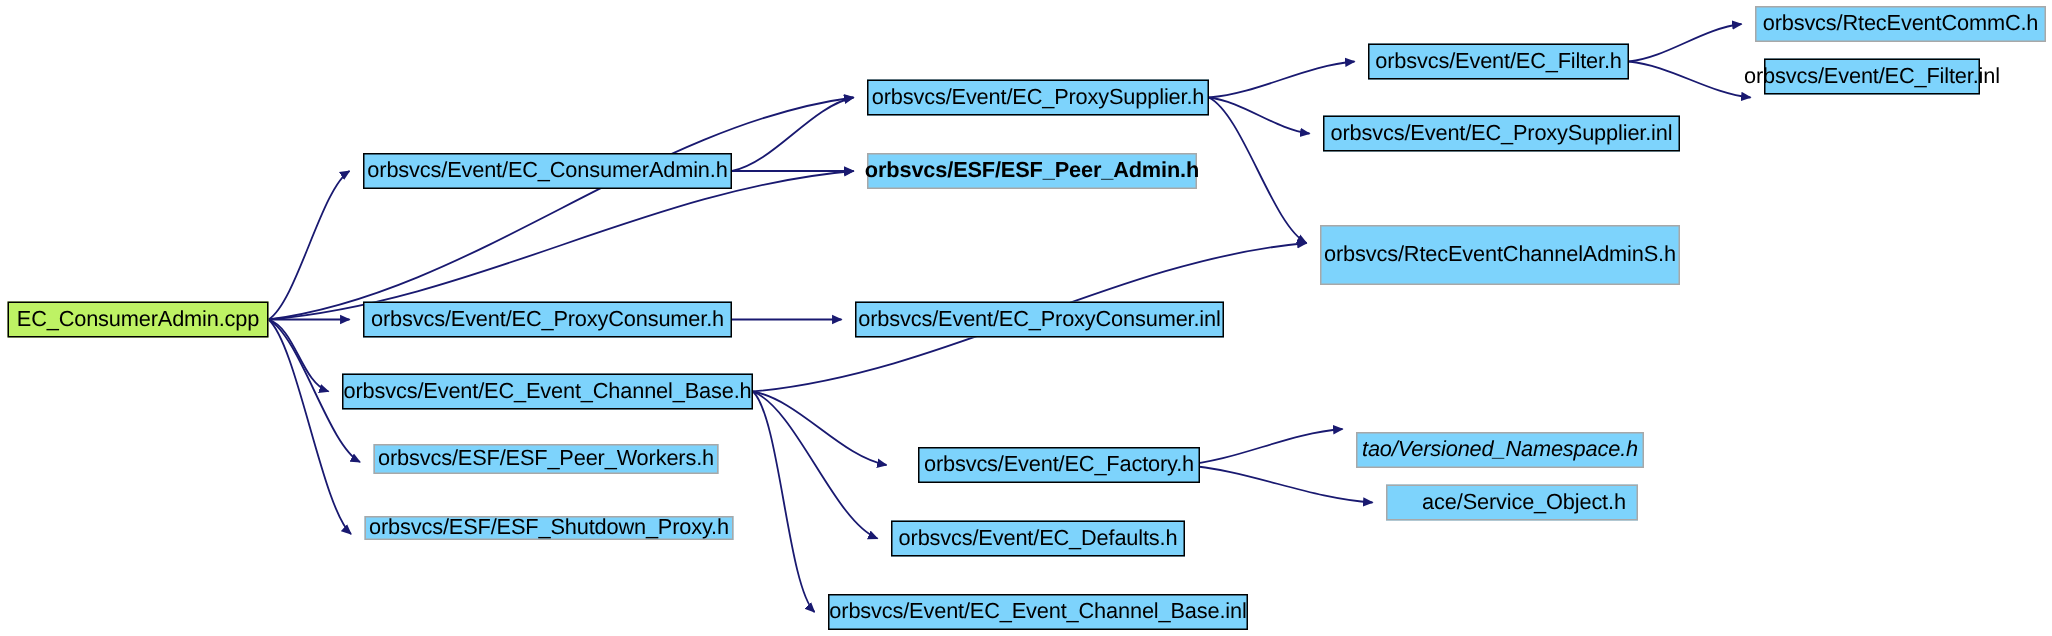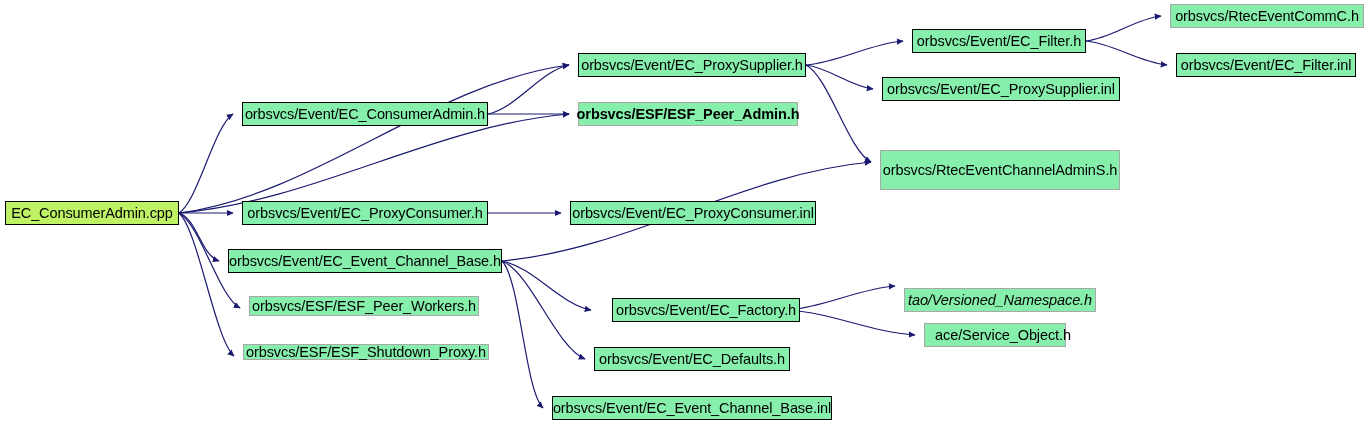--- a/index.html
+++ b/index.html
@@ -28,21 +28,21 @@
   .gnode {
     position: absolute;
     box-sizing: border-box;
     display: flex;
     align-items: center;
     justify-content: center;
     white-space: nowrap;
     font-size: 14.5px;
     line-height: 1;
     color: #000000;
-    background: #86efac;
+    background: #7dd3fc;
     border: 1px solid #000000;
     letter-spacing: -0.1px;
     z-index: 2;
   }
   .gnode.soft {
     border: 1px solid #a8a8a8;
   }
   .gnode.root {
     background: #bef264;
     border: 1px solid #000000;
@@ -95,21 +95,21 @@
       </div>
       <div class="gnode soft" style="left: 578px; top: 102px; width: 220px; height: 24px; font-weight: bold;">
         <span class="lbl">orbsvcs/ESF/ESF_Peer_Admin.h</span>
       </div>
       <div class="gnode" style="left: 912px; top: 29px; width: 174px; height: 24px;">
         <span class="lbl">orbsvcs/Event/EC_Filter.h</span>
       </div>
       <div class="gnode soft" style="left: 1170px; top: 4px; width: 194px; height: 24px;">
         <span class="lbl">orbsvcs/RtecEventCommC.h</span>
       </div>
-      <div class="gnode" style="left: 1176px; top: 53px; width: 180px; height: 24px;">
+      <div class="gnode" style="left: 1176px; top: 39px; width: 144px; height: 24px;">
         <span class="lbl">orbsvcs/Event/EC_Filter.inl</span>
       </div>
       <div class="gnode" style="left: 882px; top: 77px; width: 238px; height: 24px;">
         <span class="lbl">orbsvcs/Event/EC_ProxySupplier.inl</span>
       </div>
       <div class="gnode soft" style="left: 880px; top: 150px; width: 240px; height: 40px;">
         <span class="lbl">orbsvcs/RtecEventChannelAdminS.h</span>
       </div>
       <div class="gnode" style="left: 242px; top: 201px; width: 246px; height: 24px;">
         <span class="lbl">orbsvcs/Event/EC_ProxyConsumer.h</span>
@@ -128,20 +128,20 @@
       </div>
       <div class="gnode" style="left: 600px; top: 298px; width: 188px; height: 24px; margin-left: 12px;">
         <span class="lbl">orbsvcs/Event/EC_Factory.h</span>
       </div>
       <div class="gnode" style="left: 594px; top: 347px; width: 196px; height: 24px;">
         <span class="lbl">orbsvcs/Event/EC_Defaults.h</span>
       </div>
       <div class="gnode soft" style="left: 904px; top: 288px; width: 192px; height: 24px; font-style: italic;">
         <span class="lbl">tao/Versioned_Namespace.h</span>
       </div>
-      <div class="gnode soft" style="left: 924px; top: 323px; width: 142px; height: 24px; padding-left: 16px;">
+      <div class="gnode soft" style="left: 924px; top: 323px; width: 168px; height: 24px; padding-left: 16px;">
         <span class="lbl">ace/Service_Object.h</span>
       </div>
       <div class="gnode" style="left: 552px; top: 396px; width: 280px; height: 24px;">
         <span class="lbl">orbsvcs/Event/EC_Event_Channel_Base.inl</span>
       </div>
     </div>
 </div>
 
 </body></html>

